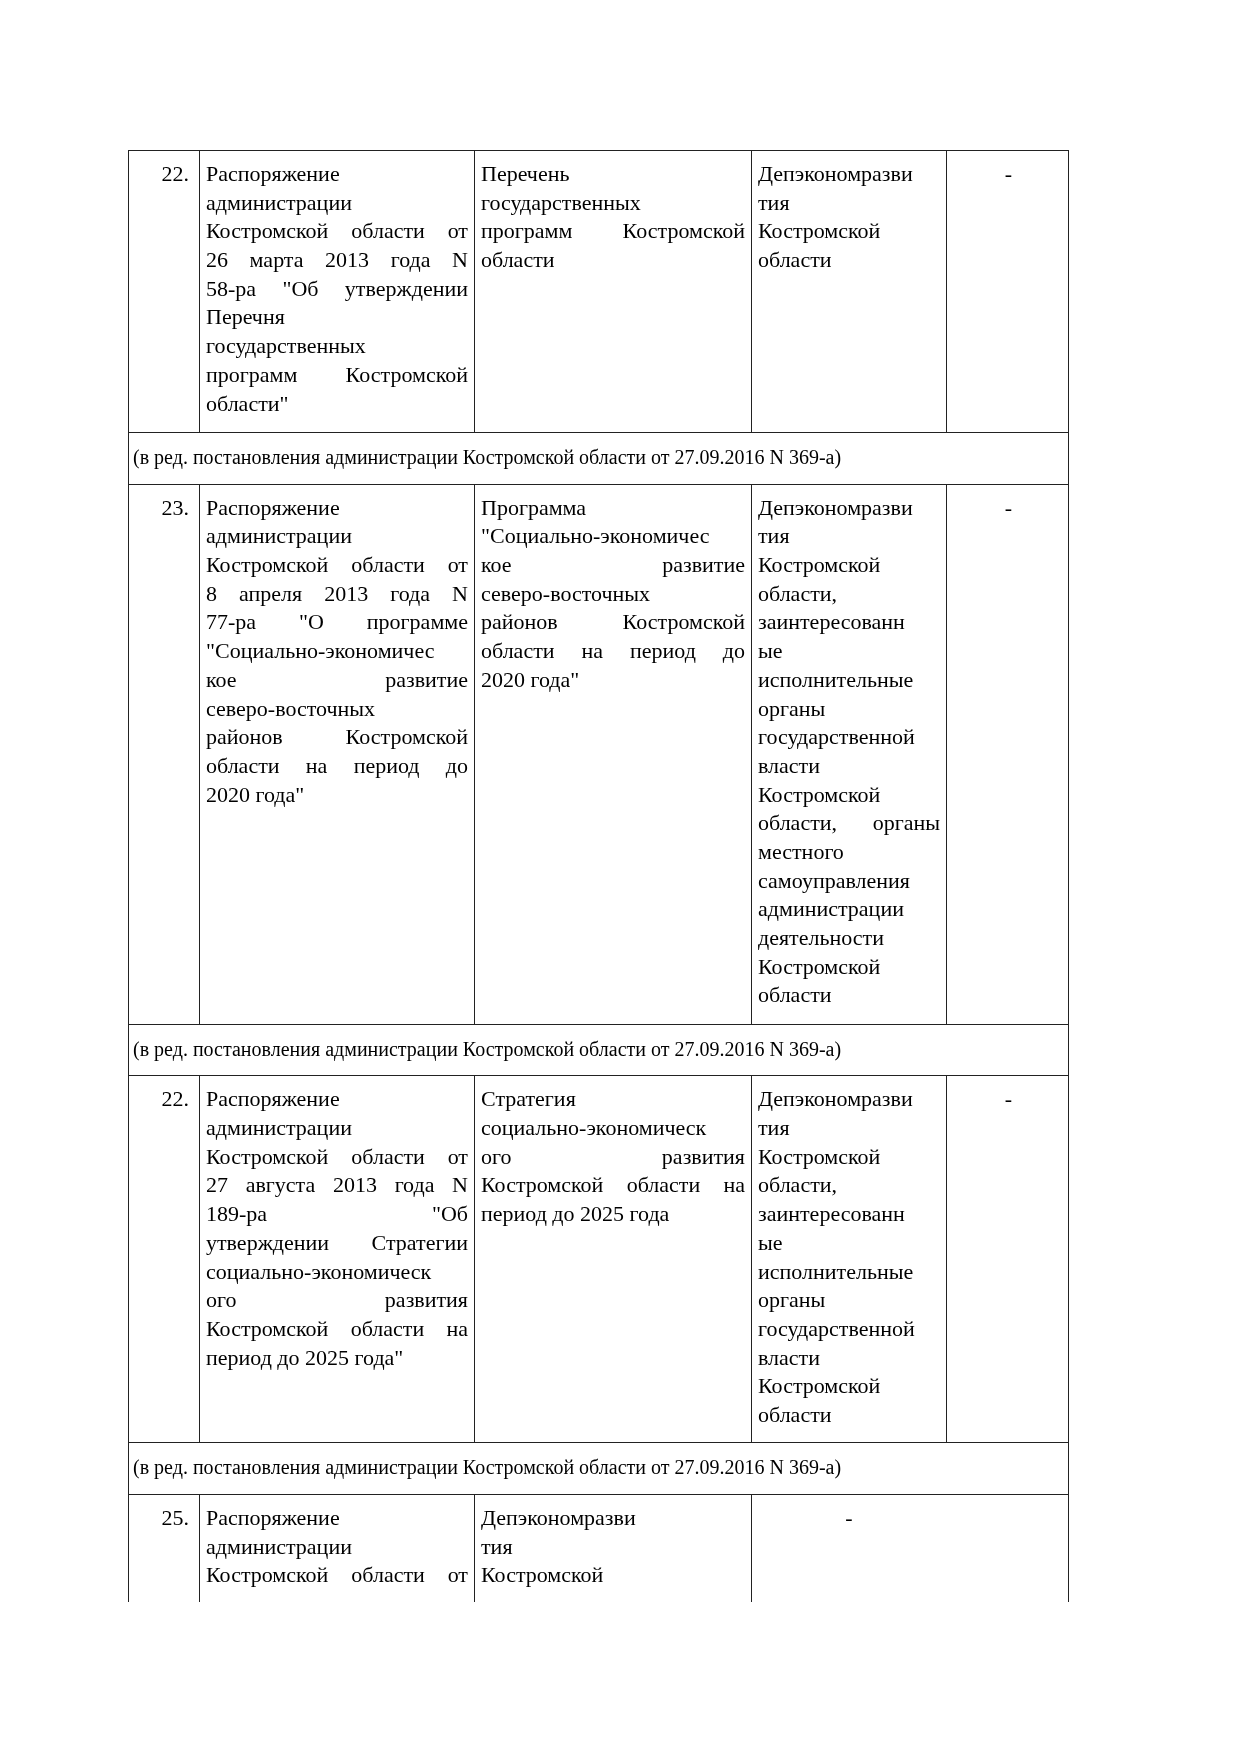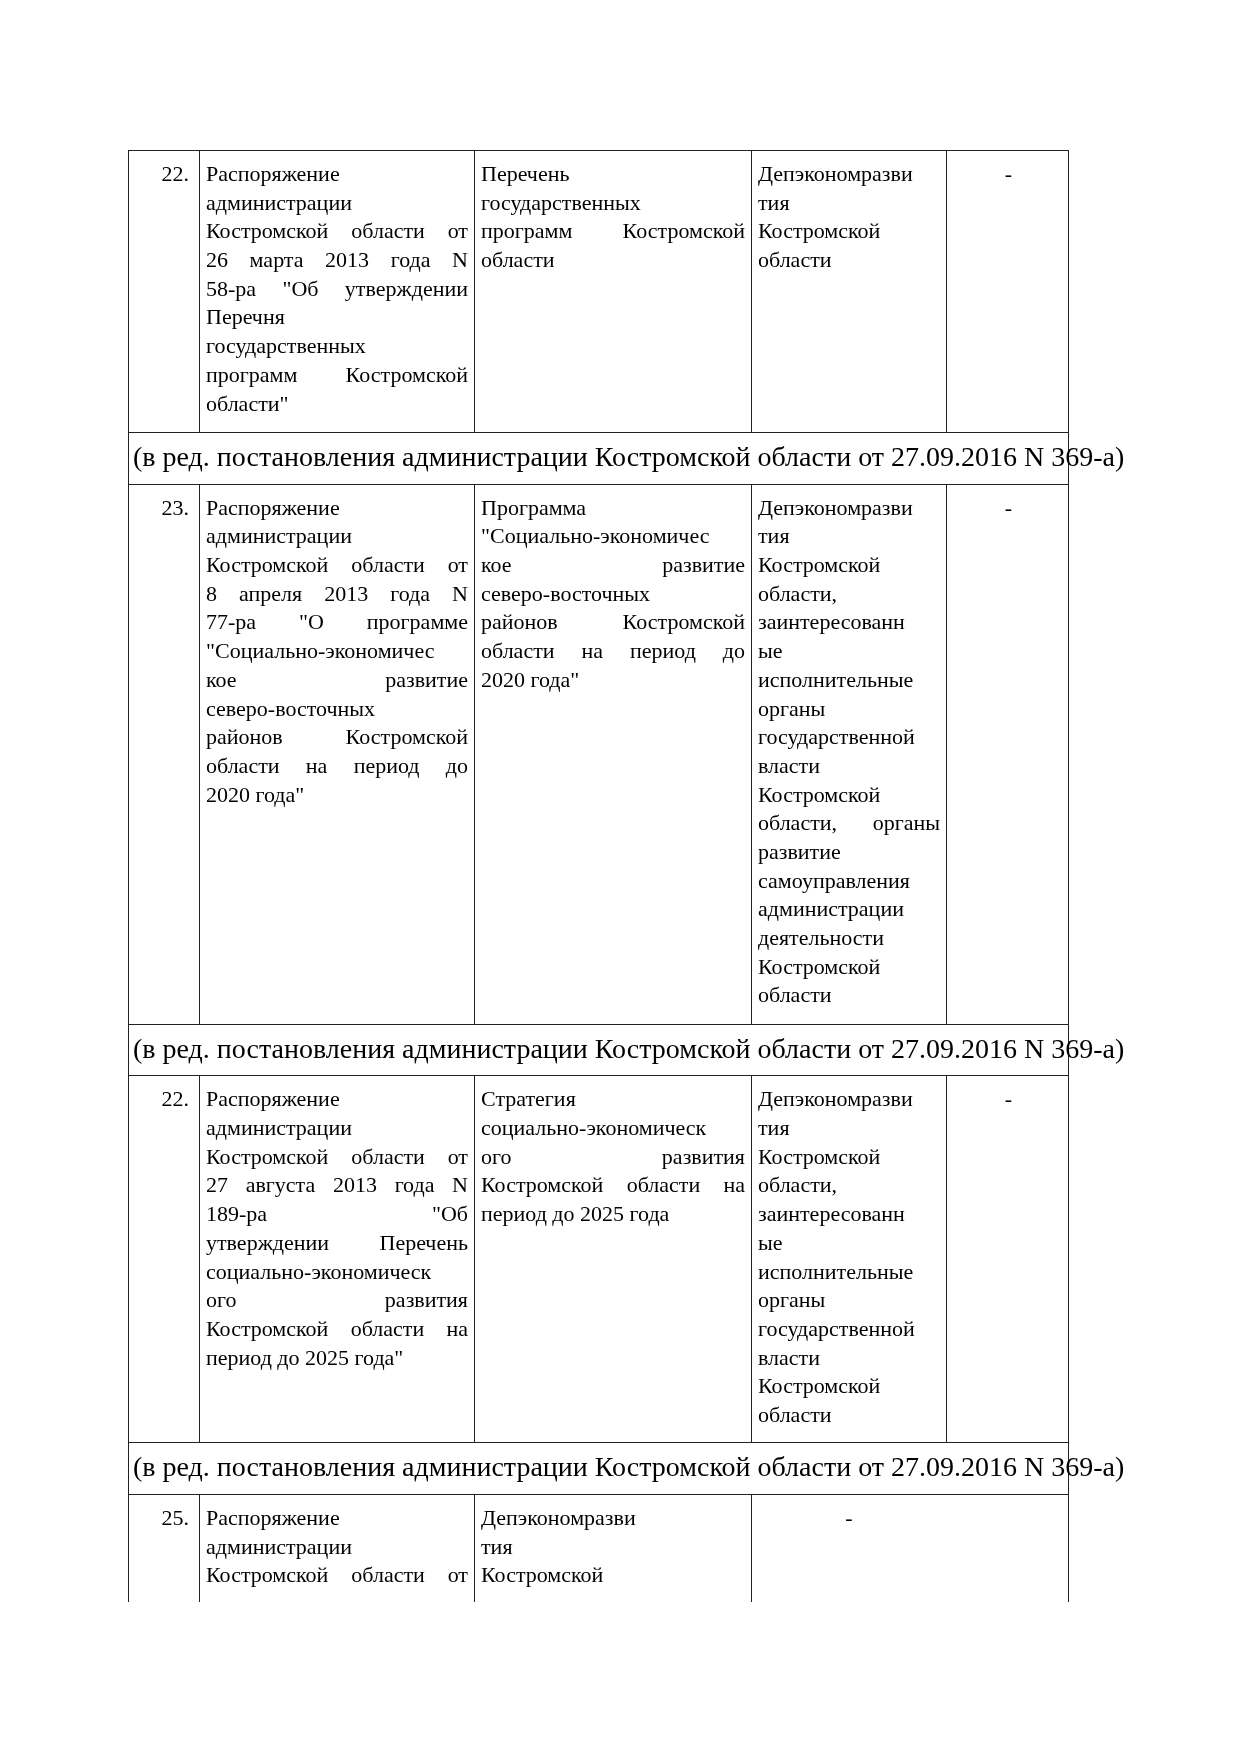--- a/index.html
+++ b/index.html
@@ -9,21 +9,21 @@
   .table { position: absolute; left: 112px; top: 150px; width: 941px; }
   .row { position: relative; border-left: 1.5px solid #222; border-right: 1.5px solid #222; border-top: 1.5px solid #222; }
   .row.last { border-bottom: none; }
   .cells { display: grid; grid-template-columns: 70px 275px 277px 195px 124px; }
   .cell { padding: 9px 6px 0 6px; font-size: 22px; line-height: 28.7px; box-sizing: border-box; }
   .cell + .cell { border-left: 1.5px solid #222; }
   .cell.num { text-align: right; padding-right: 10px; }
   .cell.dash { text-align: center; }
   .line { display: block; text-align: justify; text-align-last: justify; white-space: nowrap; height: 28.7px; }
   .line.left { text-align: right; text-align-last: left; }
-  .note { font-size: 28px; line-height: 28.7px; padding: 10px 0 12px 4px; white-space: nowrap; }
+  .note { font-size: 20px; line-height: 28.7px; padding: 10px 0 12px 4px; white-space: nowrap; }
 </style>
 </head>
 <body>
 
 <div class="page">
   <div class="table" id="doc-table">
 
     <div class="row">
       <div class="cells" style="height:281px">
         <div class="cell num">22.</div>
@@ -88,21 +88,21 @@
             <span class="line left">Костромской</span>
             <span class="line left">области,</span>
             <span class="line left">заинтересованн</span>
             <span class="line left">ые</span>
             <span class="line left">исполнительные</span>
             <span class="line left">органы</span>
             <span class="line left">государственной</span>
             <span class="line left">власти</span>
             <span class="line left">Костромской</span>
             <span class="line" style="white-space: normal;">области, органы</span>
-            <span class="line left">развитие</span>
+            <span class="line left">местного</span>
             <span class="line left">самоуправления</span>
             <span class="line left">администрации</span>
             <span class="line left">деятельности</span>
             <span class="line left">Костромской</span>
             <span class="line left">области</span>
           </div>
         <div class="cell dash">-</div>
       </div>
     </div>
     <div class="row">
@@ -111,21 +111,21 @@
 
     <div class="row">
       <div class="cells" style="height:366px">
         <div class="cell num">22.</div>
         <div class="cell">
             <span class="line left">Распоряжение</span>
             <span class="line left">администрации</span>
             <span class="line" style="white-space: normal;">Костромской области от</span>
             <span class="line" style="white-space: normal;">27 августа 2013 года N</span>
             <span class="line" style="white-space: normal;">189-ра "Об</span>
-            <span class="line" style="white-space: normal;">утверждении Перечень</span>
+            <span class="line" style="white-space: normal;">утверждении Стратегии</span>
             <span class="line left">социально-экономическ</span>
             <span class="line" style="white-space: normal;">ого развития</span>
             <span class="line" style="white-space: normal;">Костромской области на</span>
             <span class="line left">период до 2025 года"</span>
           </div>
         <div class="cell">
             <span class="line left">Стратегия</span>
             <span class="line left">социально-экономическ</span>
             <span class="line" style="white-space: normal;">ого развития</span>
             <span class="line" style="white-space: normal;">Костромской области на</span>

